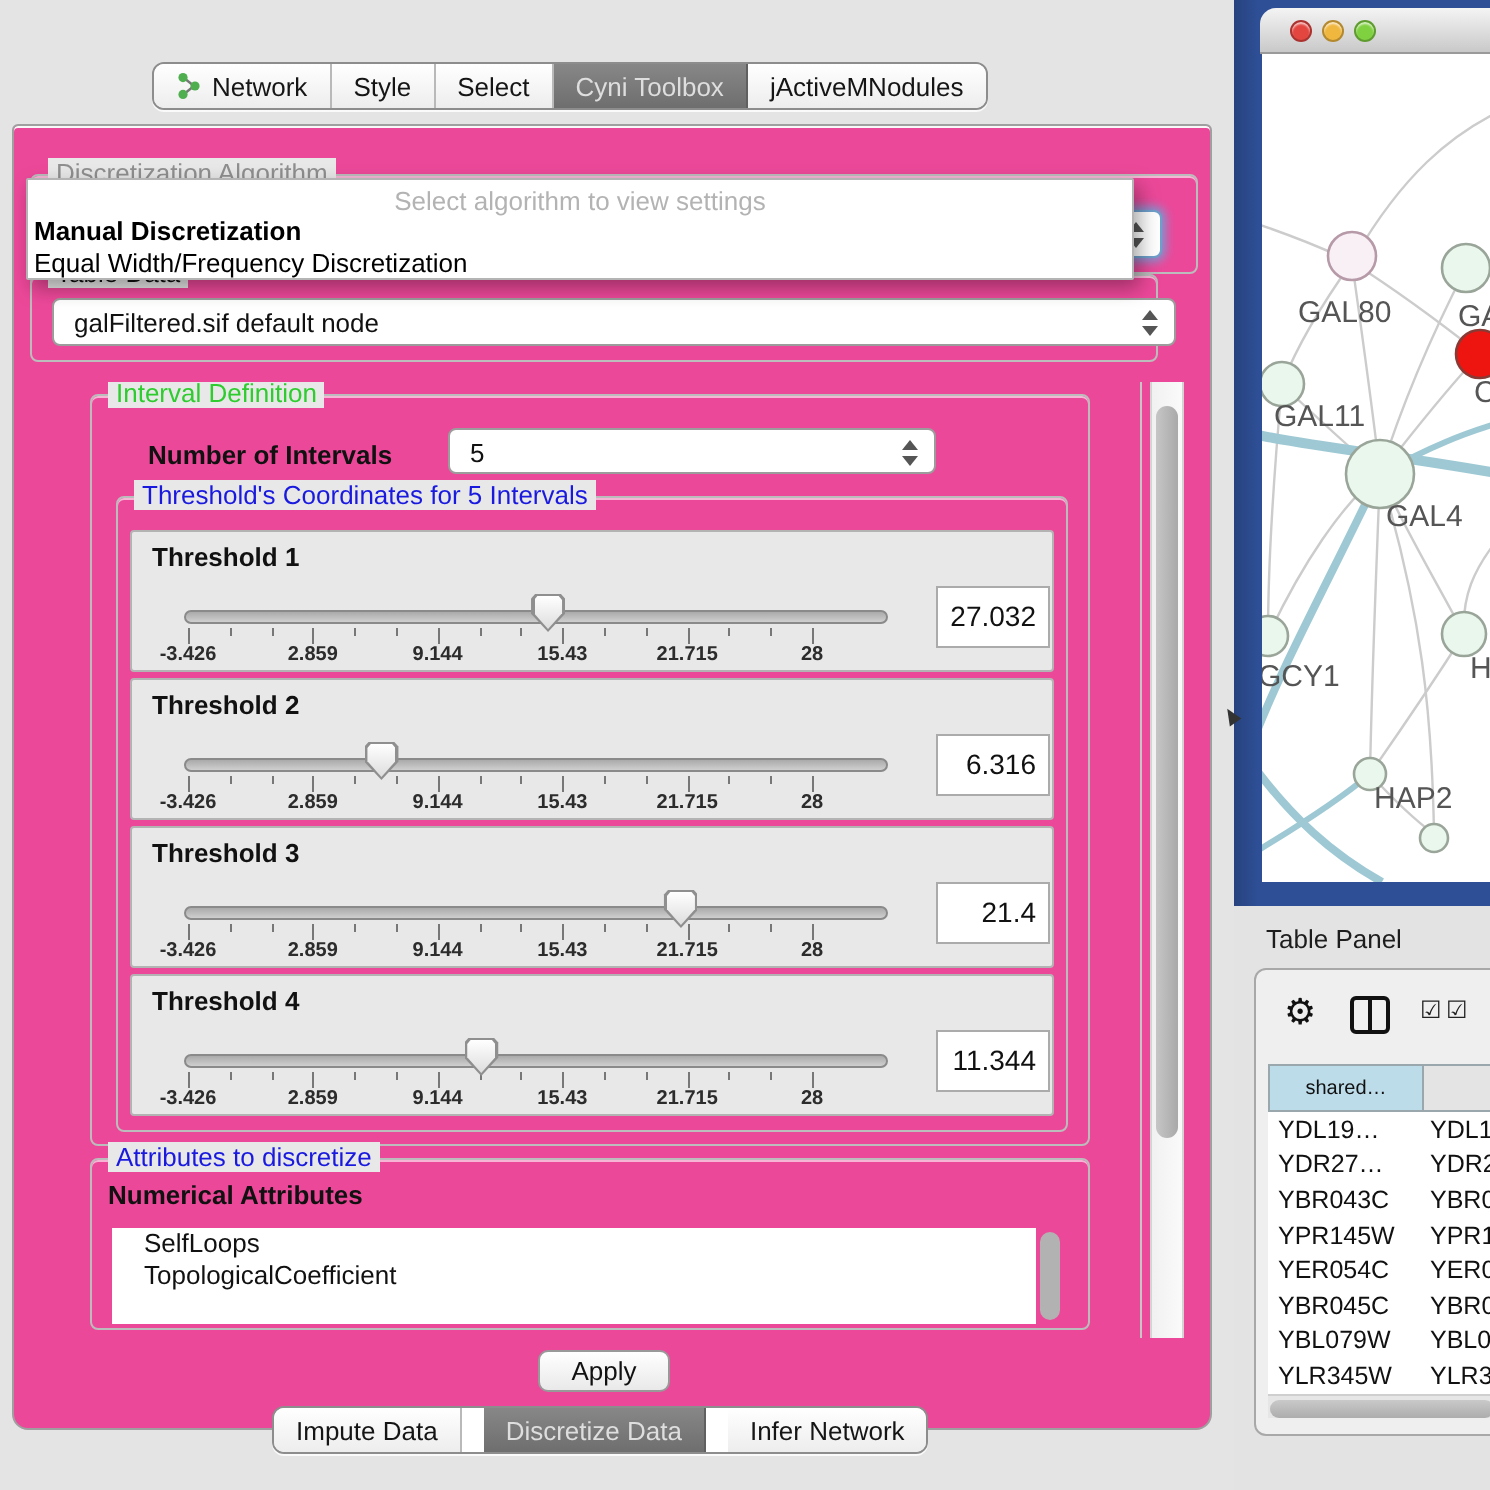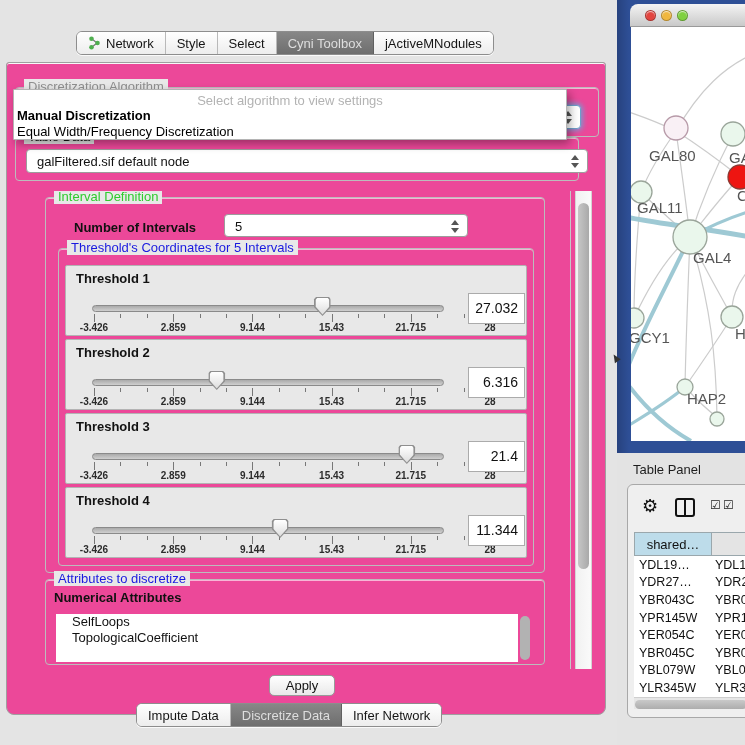--- a/index.html
+++ b/index.html
@@ -20,21 +20,21 @@
   .segbar { position:absolute; display:inline-flex; height:24px;
     border:1px solid #8d8d8d; border-radius:6px; overflow:hidden; background:#fff;
     box-shadow:0 1px 0 rgba(255,255,255,.8); }
   .seg { display:inline-flex; align-items:center; gap:5px; height:100%; padding:0 11px;
     font-size:13px; color:#151515; background:linear-gradient(#ffffff,#ededed);
     border-right:1px solid #b9b9b9; white-space:nowrap; }
   .seg:last-child { border-right:none; }
   .seg.sel { background:linear-gradient(#878787,#6e6e6e); color:#dedede;
     border-right-color:#606060; }
   #top-tabs { left:76px; top:31px; }
-  #bottom-tabs { left:136px; top:703px; }
+  #bottom-tabs { left:136px; top:703px;gap:11px; }
 
   
   #outer-panel { position:absolute; left:6px; top:62px; width:600px; height:653px;
     background:#ec4899; border:1px solid #9f9f9f; border-radius:3px 3px 8px 8px;
     box-shadow:inset 0 1px 0 #f8f8f8; }
 
   
   .group { position:absolute; border:1px solid #bcbcbc; border-radius:4px;
     box-shadow:inset 0 1px 0 rgba(255,255,255,.6); }
   .group-label { position:absolute; top:-9px; left:8px; background:#e8e8e8;
@@ -77,21 +77,21 @@
   #interval-group { left:30px; top:6px; width:500px; height:376px; }
   #noi-label { position:absolute; left:28px; top:22px; font-size:13px; font-weight:bold; color:#111; }
   #noi-combo { left:178px; top:16px; width:244px; height:23px; }
   #thr-group { left:12px; top:50px; width:476px; height:318px; }
 
   .th-panel { position:absolute; left:6px; width:462px; height:71px;
     border:1px solid #b3b3b3; border-radius:2px; background:#e8e8e8; }
   .th-label { position:absolute; left:10px; top:5px; font-size:13px; font-weight:bold; color:#111; }
   .track { position:absolute; left:26px; top:39px; width:352px; height:7px;
     background:linear-gradient(#aaaaaa,#cfcfcf); border:1px solid #8a8a8a; border-radius:4px; }
-  .tickzone, .thumbzone, .labelzone { position:absolute; left:28px; width:396px; }
+  .tickzone, .thumbzone, .labelzone { position:absolute; left:28px; width:312px; }
   .tickzone { top:47px; height:9px; }
   .labelzone { top:56px; height:12px; }
   .thumbzone { top:31px; height:20px; }
   .tick { position:absolute; width:1px; background:#777; top:1px; }
   .tick.minor { height:4px; }
   .tick.major { height:8px; }
   .ticklab { position:absolute; transform:translateX(-50%); font-size:10px; font-weight:bold; color:#2c2c2c; white-space:nowrap; }
   .thumb { position:absolute; width:17px; height:19px; transform:translateX(-50%);
     background:#8f8f8f; clip-path:polygon(12% 0,88% 0,100% 12%,100% 52%,50% 100%,0 52%,0 12%); }
   .thumb-inner { position:absolute; left:1.5px; top:1px; width:14px; height:16.5px;
@@ -139,21 +139,21 @@
   #tp-title { position:absolute; left:16px; top:9px; font-size:13px; color:#1d1d1d; }
   #tp-card { position:absolute; left:10px; top:31px; width:130px; height:234px;
     background:#efefef; border:1px solid #a8a8a8; border-radius:6px; overflow:hidden; }
   #gear-icon { position:absolute; left:14px; top:10px; font-size:18px; color:#111; }
   #columns-icon { position:absolute; left:47px; top:13px; width:20px; height:19px;
     border:2.2px solid #111; border-radius:3px; }
   #columns-icon::after { content:""; position:absolute; left:7px; top:0; width:2.2px; height:15px; background:#111; }
   .cb-icon { position:absolute; top:13px; font-size:12px; color:#222; }
 
   #tp-header { position:absolute; left:0; top:47px; width:130px; height:24px; }
-  .hcell { position:absolute; top:0; height:24px; font-size:13px; color:#111;
+  .hcell { position:absolute; top:0; height:24px; font-size:10px; color:#111;
     display:flex; align-items:center; justify-content:center;
     border:1px solid #9aa7ac; border-left:none; }
   #hcell-0 { left:6px; width:78px; background:#bddcea; border-left:1px solid #9aa7ac; }
   #hcell-1 { left:84px; width:46px; background:#e4e4e4; justify-content:flex-end; padding-right:2px; }
 
   #tp-rows { position:absolute; left:6px; top:71px; width:124px; height:141px;
     background:#fff; overflow:hidden; }
   .trow { display:flex; height:17.6px; align-items:center; }
   .tcell { font-size:12.5px; color:#111; white-space:nowrap; overflow:hidden; }
   .tcell.c0 { width:78px; padding-left:5px; }

